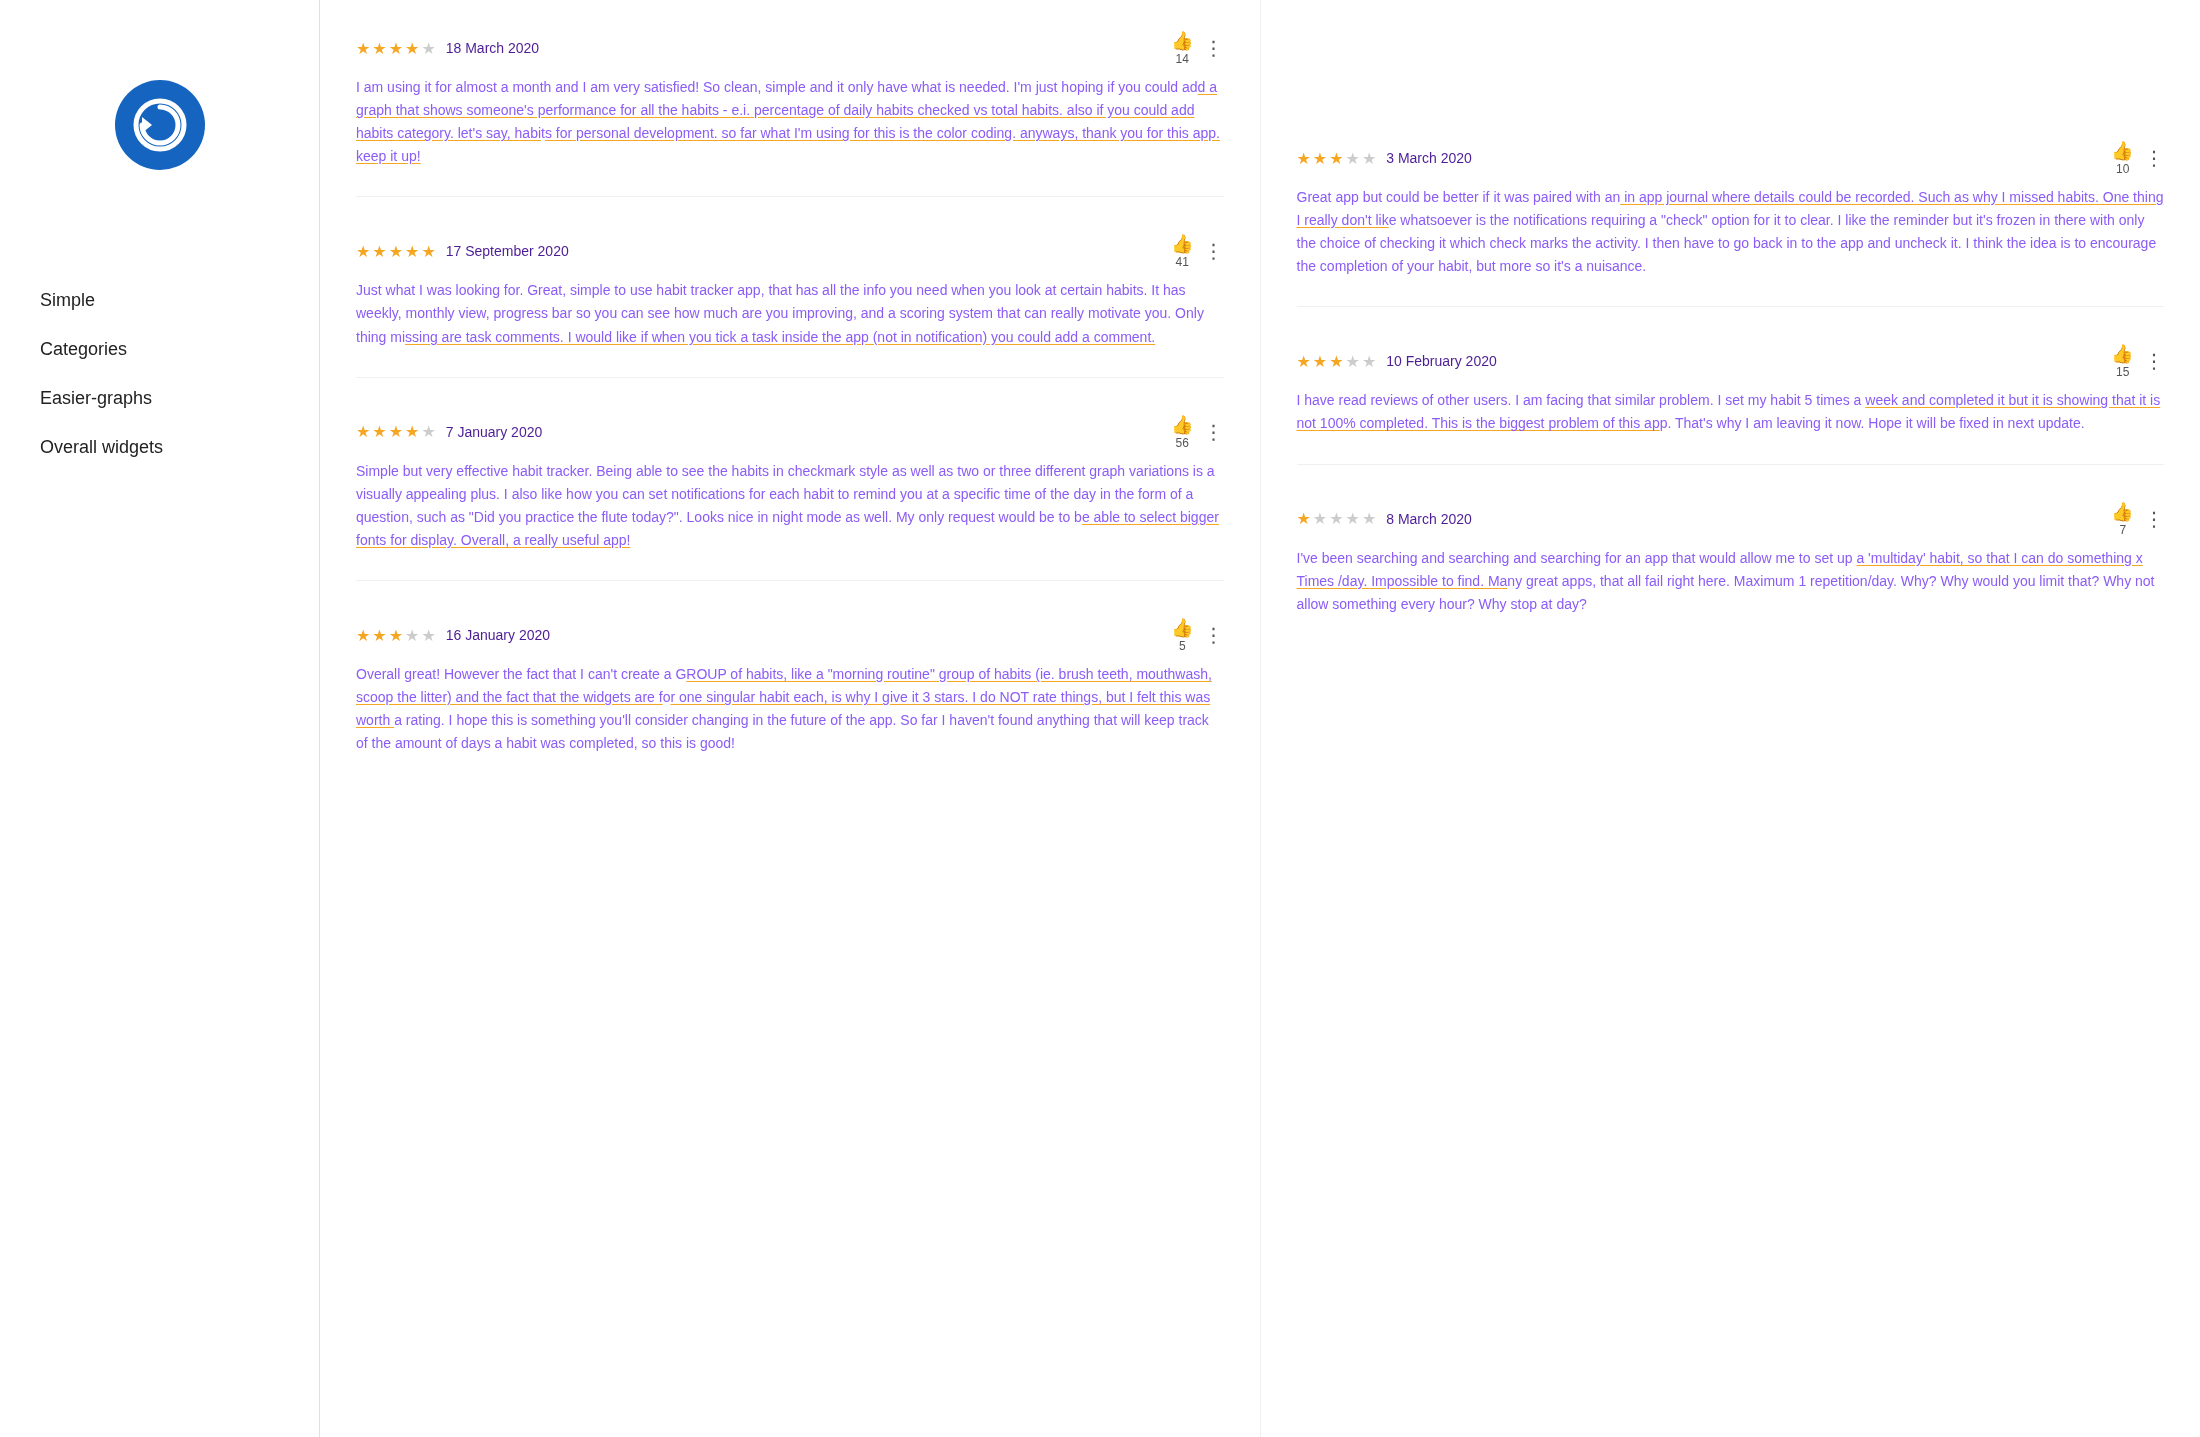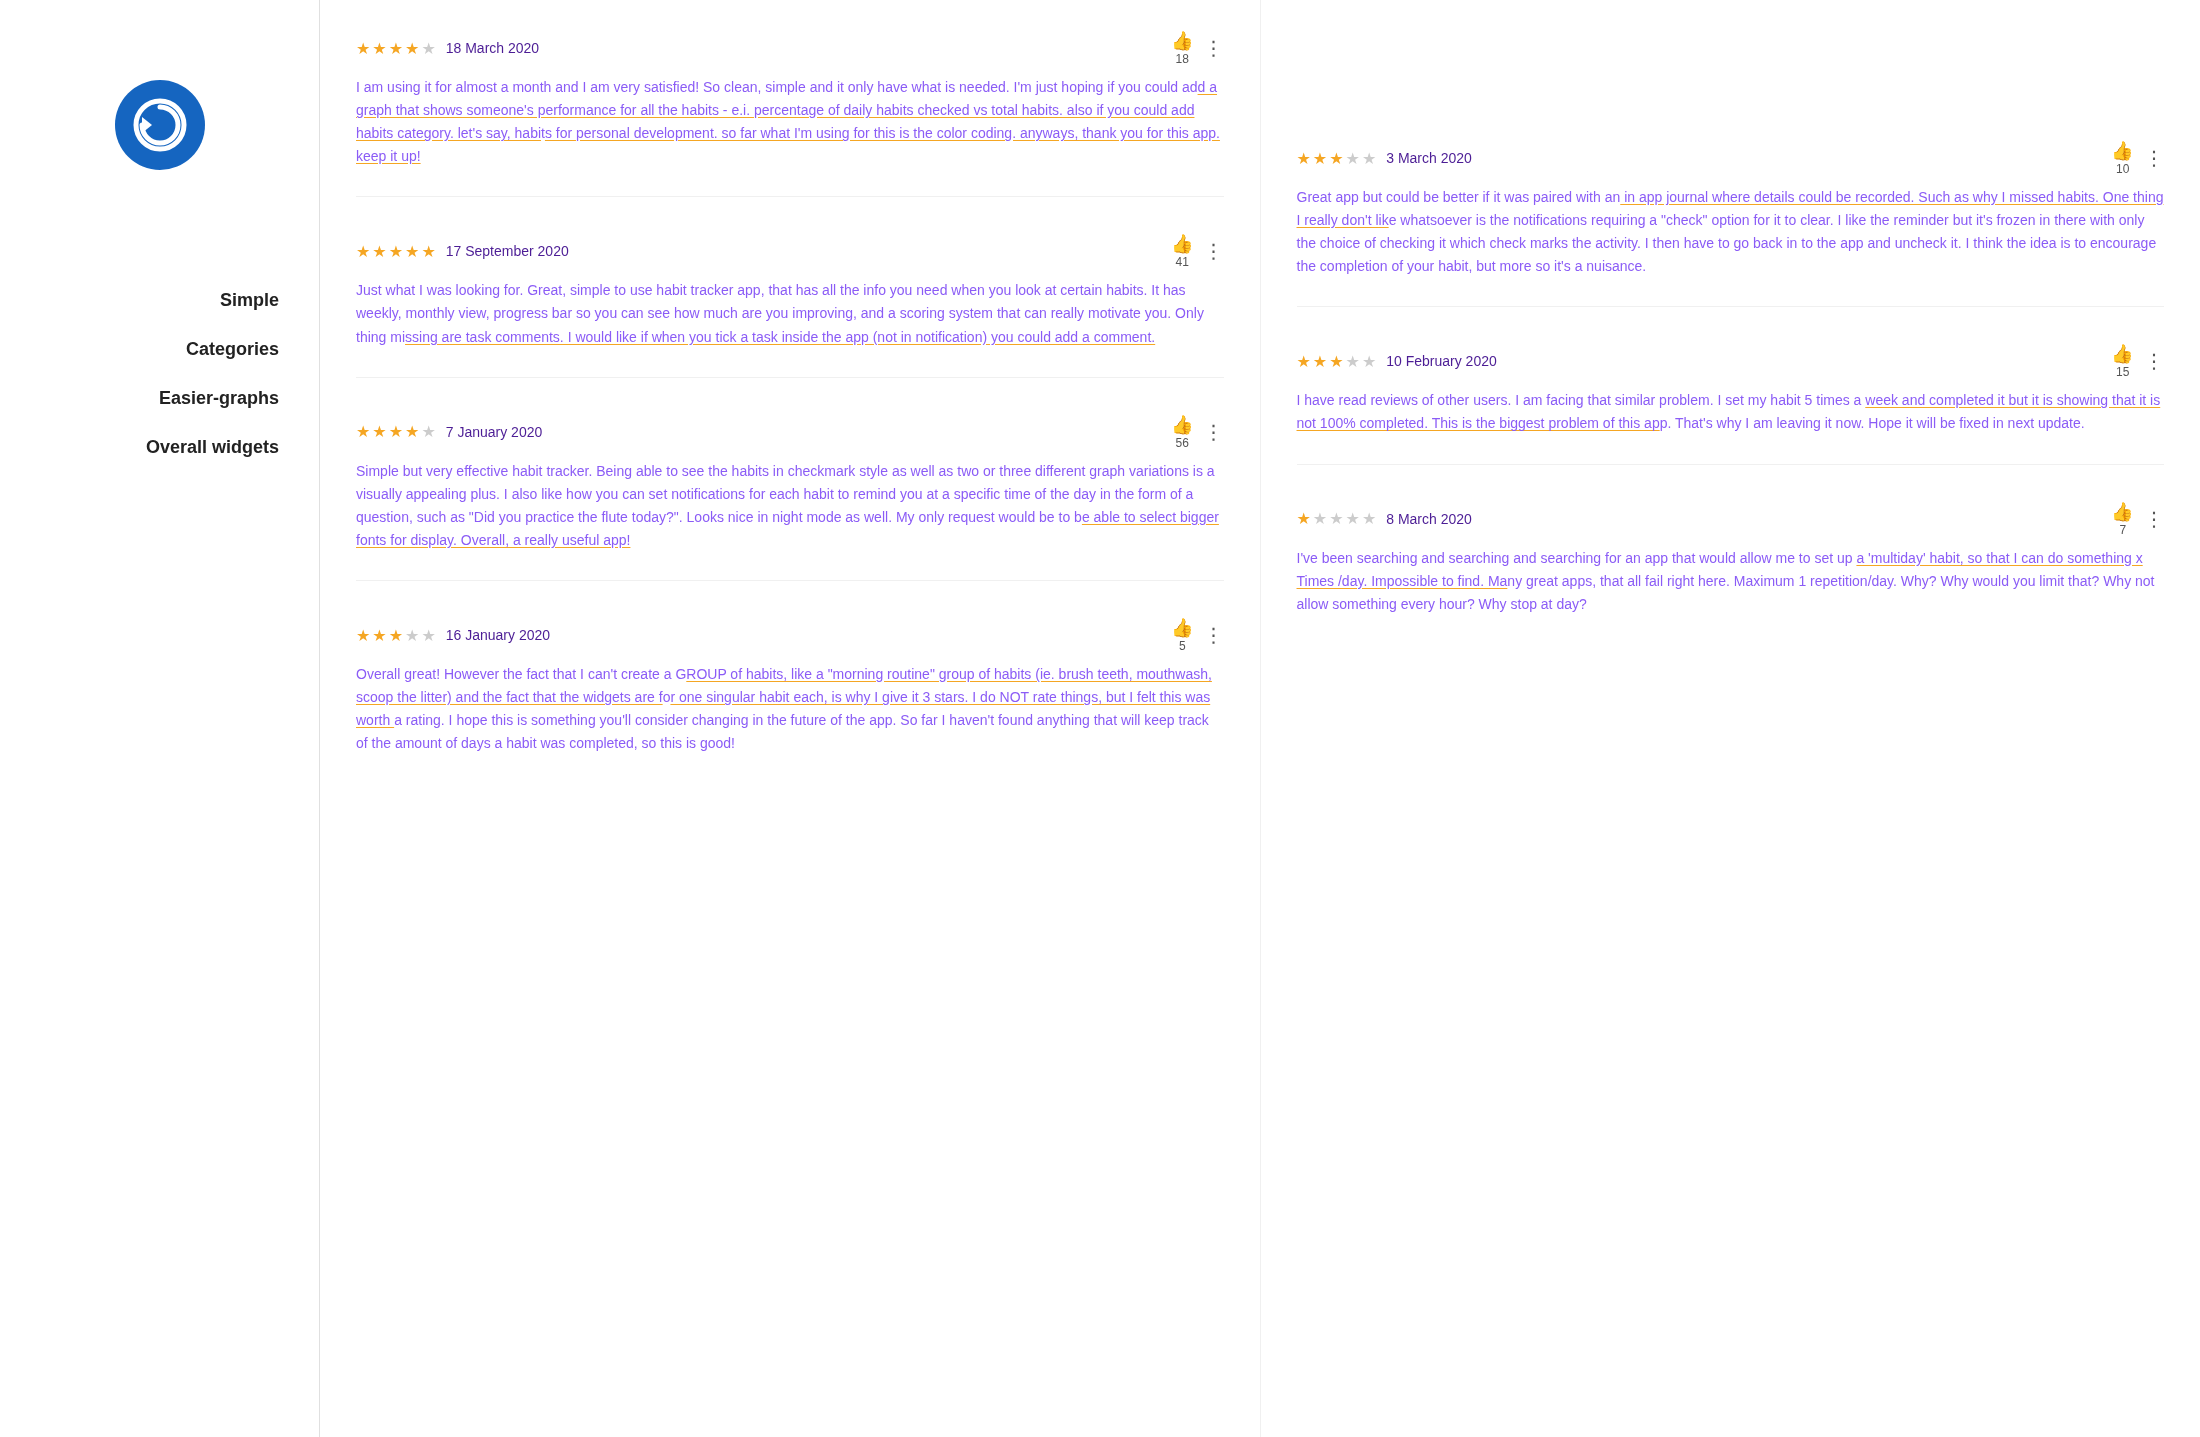--- a/index.html
+++ b/index.html
@@ -55,25 +55,24 @@
     }
     .themes-title {
       font-size: 16px;
       font-weight: 700;
       color: #222;
       margin-bottom: 22px;
       letter-spacing: 0.03em;
     }
     .theme-item {
       font-size: 18px;
-      font-weight: 700;
+      font-weight: 400;
       color: #222;
       padding: 14px 0;
       cursor: pointer;
-      text-align: right;
     }
 
     
     .main {
       flex: 1;
       display: flex;
       padding: 0;
     }
 
     
@@ -199,21 +198,21 @@
               <span class="star filled">★</span>
               <span class="star filled">★</span>
               <span class="star filled">★</span>
               <span class="star empty">★</span>
         </div>
         <span class="review-date">18 March 2020</span>
       </div>
       <div class="review-actions">
         <div class="like-btn">
           <span class="like-icon">👍</span>
-          <span class="like-count">18</span>
+          <span class="like-count">14</span>
         </div>
         <span class="more-btn">⋮</span>
       </div>
     </div>
     <div class="review-text">I am using it for almost a month and I am very satisfied! So clean, simple and it only have what is needed. I'm just hoping if you could ad<span class="highlight">d a graph that shows someone's performance for all the habits - e.i. percentage of daily habits checked vs total habits. also if you could add habits category. let's say, habi</span>t<span class="highlight">s for personal development. so far what I'm using for this is the color coding. anyways, thank you for this app. keep it up!</span></div>
   </div>
       <div class="review-card">
     <div class="review-header">
       <div class="review-meta">
         <div class="stars">

